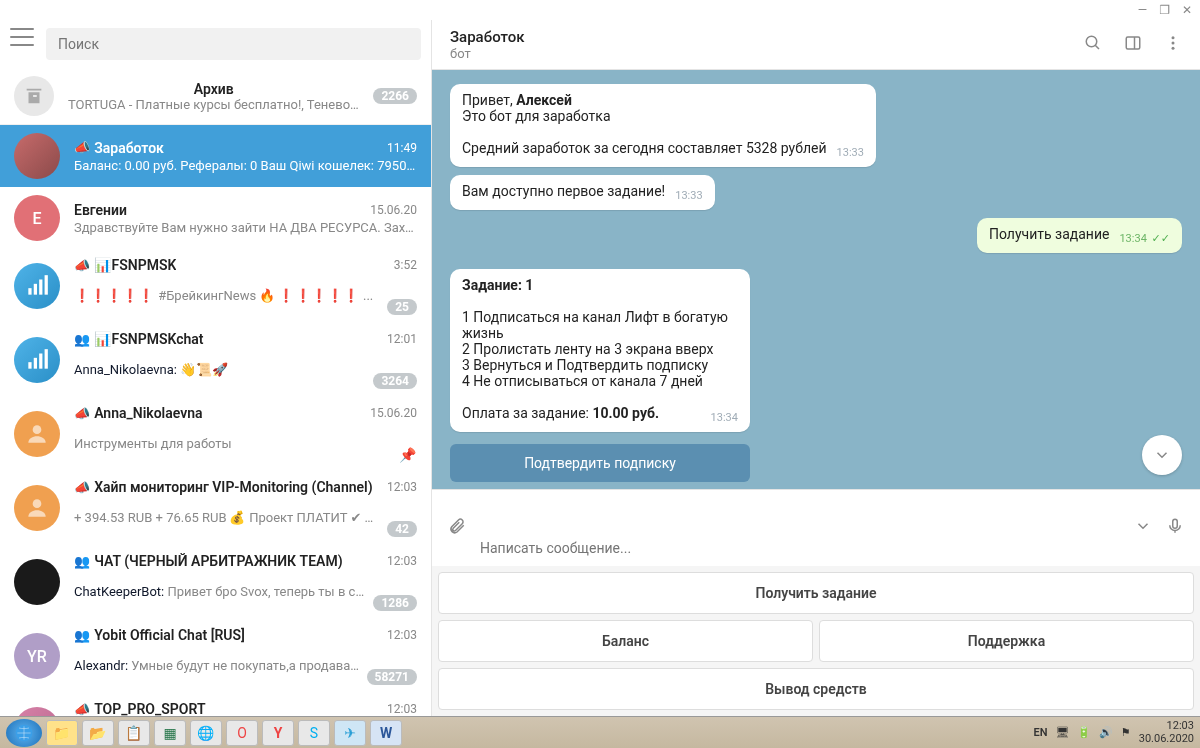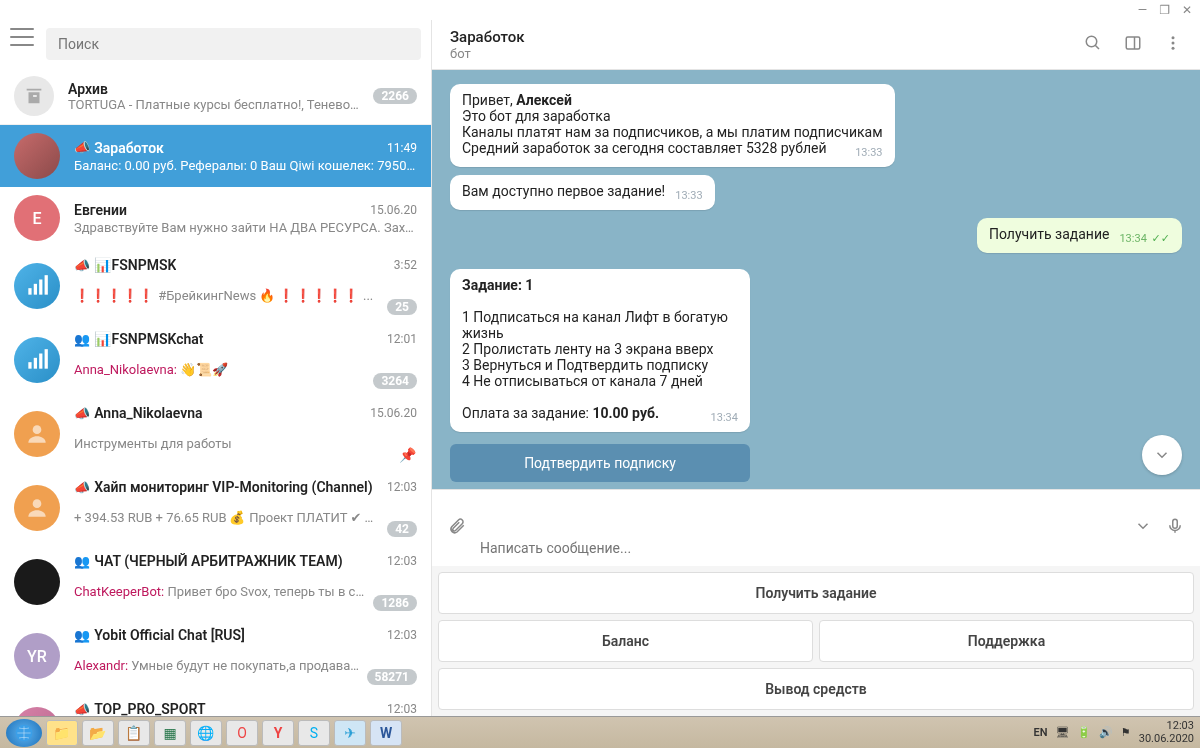--- a/index.html
+++ b/index.html
@@ -16,21 +16,21 @@
 
 
 .left-header { display: flex; align-items: flex-start; padding: 8px 10px; gap: 12px; }
 .menu-icon { width: 24px; height: 18px; display: flex; flex-direction: column; justify-content: space-between; cursor: pointer; }
 .menu-icon div { height: 2px; background: #888; border-radius: 1px; }
 .search-input { flex: 1; background: #f1f1f1; border: none; border-radius: 4px; padding: 8px 12px; font-size: 14px; color: #888; outline: none; }
 
 
 .archive-row { display: flex; align-items: center; padding: 8px 14px; gap: 14px; border-bottom: 1px solid #f0f0f0; }
 .archive-ico { width: 40px; height: 40px; background: #e8e8e8; border-radius: 50%; display: flex; align-items: center; justify-content: center; color: #aaa; font-size: 18px; }
-.archive-txt { flex: 1; overflow: hidden; }
+.archive-txt { flex: 1; overflow: hidden; text-align: center; }
 .archive-title { font-size: 14px; font-weight: 600; color: #222; }
 .archive-sub { font-size: 13px; color: #888; white-space: nowrap; overflow: hidden; text-overflow: ellipsis; }
 .badge-grey { background: #c4c9cc; color: #fff; font-size: 12px; padding: 1px 8px; border-radius: 10px; font-weight: bold; }
 
 
 .chat-list { flex: 1; overflow-y: auto; }
 .chat-item { display: flex; align-items: center; padding: 8px 14px; gap: 14px; cursor: pointer; }
 .chat-item.active { background: #419fd9; color: #fff; }
 .chat-item.active .chat-title, .chat-item.active .chat-sub, .chat-item.active .chat-time, .chat-item.active .speaker-ico { color: #fff; }
 .avatar { width: 46px; height: 46px; border-radius: 50%; background: #ccc; flex-shrink: 0; display: flex; align-items: center; justify-content: center; color: #fff; font-size: 16px; font-weight: 500; overflow: hidden; }
@@ -43,21 +43,21 @@
 .avatar.col7 { background: linear-gradient(135deg, #d882a8, #b7658d); }
 .avatar.col8 { background: #7b5cb3; }
 .avatar svg { width: 26px; height: 26px; }
 .chat-info { flex: 1; min-width: 0; }
 .chat-top { display: flex; align-items: center; justify-content: space-between; }
 .chat-title { font-size: 14px; font-weight: 600; color: #222; display: flex; align-items: center; gap: 4px; white-space: nowrap; overflow: hidden; text-overflow: ellipsis; }
 .speaker-ico { color: #888; font-size: 13px; }
 .chat-time { font-size: 12px; color: #888; flex-shrink: 0; margin-left: 6px; }
 .chat-bottom { display: flex; align-items: center; justify-content: space-between; margin-top: 2px; }
 .chat-sub { font-size: 13px; color: #888; white-space: nowrap; overflow: hidden; text-overflow: ellipsis; flex: 1; }
-.chat-sub .link { color: #be185d; }
+.chat-sub .link { color: #0f172a; }
 .chat-badge { flex-shrink: 0; margin-left: 6px; margin-top: 24px; }
 .pin-ico { color: #bbb; font-size: 14px; }
 
 
 .right-header { display: flex; align-items: center; justify-content: space-between; padding: 8px 18px; border-bottom: 1px solid #e4e4e4; }
 .rh-left {}
 .rh-title { font-size: 15px; font-weight: 500; color: #222; }
 .rh-sub { font-size: 13px; color: #888; }
 .rh-actions { display: flex; align-items: center; gap: 22px; color: #888; }
 .rh-actions span { cursor: pointer; }
@@ -340,21 +340,21 @@
               <circle cx="12" cy="12" r="2"></circle>
               <circle cx="12" cy="19" r="2"></circle>
             </svg></span>
       </div>
     </div>
 
     <div class="chat-area">
       <div class="msg">
         <span>Привет, </span><b>Алексей</b><br>
         <span>Это бот для заработка</span><br>
-        <span>Каналы платят нам за подписчиков, а мы платим подписчикам</span><br>
+        <br>
         <span>Средний заработок за сегодня составляет 5328 рублей</span>
         <span class="tm">13:33</span>
       </div>
 
       <div class="msg">
         <span>Вам доступно первое задание!</span>
         <span class="tm">13:33</span>
       </div>
 
       <div class="msg out">

